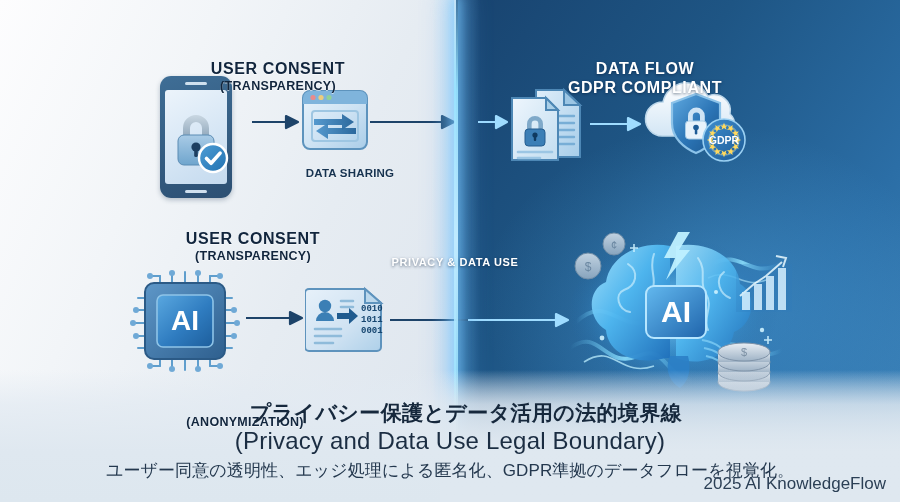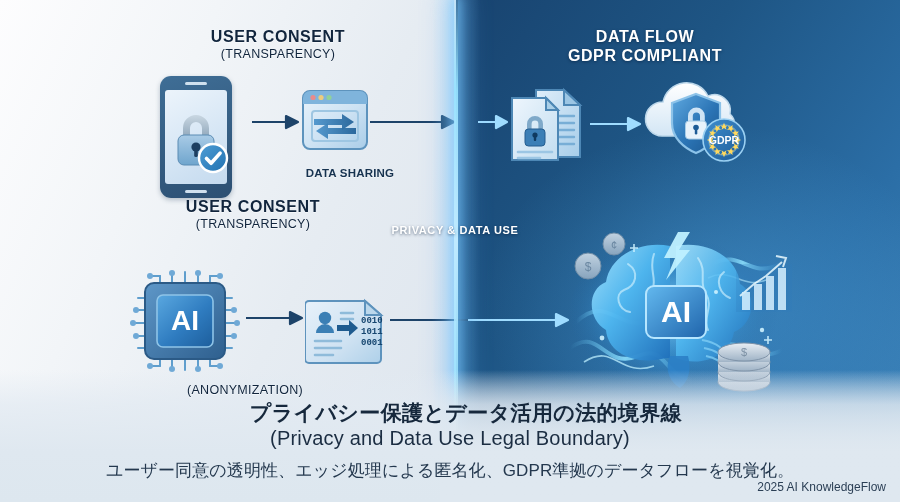--- a/index.html
+++ b/index.html
@@ -19,61 +19,61 @@
     background:linear-gradient(180deg, rgba(223,232,240,0) 0%, rgba(223,232,240,.55) 34%, rgba(223,232,240,.95) 70%, #dfe8f0 100%);}
 
   
   .boundary-line{position:absolute;left:454px;top:0;width:4px;height:502px;
     background:linear-gradient(180deg, rgba(120,205,255,.15) 0%, rgba(150,225,255,.95) 18%, #bfeaff 48%, rgba(150,225,255,.9) 78%, rgba(120,205,255,.1) 100%);
     box-shadow:0 0 10px 3px rgba(120,200,255,.55), 0 0 26px 8px rgba(80,170,245,.35);}
   .boundary-halo{position:absolute;left:432px;top:0;width:48px;height:502px;
     background:linear-gradient(90deg, rgba(140,210,255,0) 0%, rgba(150,215,255,.26) 45%, rgba(150,215,255,.26) 55%, rgba(140,210,255,0) 100%);}
 
   
-  .hdr{position:absolute;text-align:center;font-weight:bold;letter-spacing:.6px;line-height:1.18;}
+  .hdr{position:absolute;text-align:center;font-weight:bold;letter-spacing:.6px;line-height:1.18;margin-top:32px;}
   .hdr-dark{color:#11253d;text-shadow:0 1px 0 rgba(255,255,255,.6);}
   .hdr-light{color:#ffffff;text-shadow:0 1px 3px rgba(0,25,55,.55);}
   .hdr .t1{font-size:16px;}
-  .hdr .t2{font-size:12.5px;font-weight:normal;letter-spacing:.3px;}
+  .hdr .t2{font-size:12.5px;font-weight:bold;letter-spacing:.3px;}
 
   #hdr-consent-top{left:133px;top:28px;width:290px;}
   #hdr-gdpr{left:500px;top:28px;width:290px;}
   #lbl-consent{left:108px;top:198px;width:290px;}
   #lbl-sharing{left:270px;top:166px;width:160px;font-size:11.5px;font-weight:bold;
     color:#16324f;line-height:1.22;letter-spacing:.2px;text-shadow:0 1px 0 rgba(255,255,255,.55);}
   #lbl-edge{left:105px;top:383px;width:280px;}
   #lbl-boundary{left:338px;top:224px;width:234px;font-size:11px;}
 
   
   .caption{position:absolute;text-align:center;width:900px;left:0;color:#16283c;}
   #cap-jp{top:399px;font-size:21px;font-weight:bold;letter-spacing:.4px;margin-left:16px;}
-  #cap-en{top:427px;font-size:20px;letter-spacing:.2px;color:#1b2d42;}
+  #cap-en{top:427px;font-size:24px;letter-spacing:.2px;color:#1b2d42;}
   #cap-sub{top:459px;font-size:17px;color:#24384e;letter-spacing:.1px;}
-  #cap-credit{position:absolute;right:14px;bottom:8px;font-size:12px;color:#2b3f55;margin-top:25px;}
+  #cap-credit{position:absolute;right:14px;bottom:8px;font-size:17px;color:#2b3f55;margin-top:25px;}
 
   
   .icon{position:absolute;}
 
   
   #ic-phone{left:160px;top:76px;width:72px;height:122px;}
   .phone-body{position:absolute;inset:0;border-radius:11px;background:linear-gradient(160deg,#3f6e96,#2c4f72);
     box-shadow:0 2px 5px rgba(20,50,80,.28);}
   .phone-screen{position:absolute;left:5px;top:14px;right:5px;bottom:14px;border-radius:3px;
     background:linear-gradient(150deg,#ecf4fb 0%,#d6e6f5 55%,#c4daee 100%);}
   .phone-speaker{position:absolute;left:50%;transform:translateX(-50%);width:22px;height:3px;
     border-radius:2px;background:#cfe0ee;top:6px;}
   .phone-home{position:absolute;left:50%;transform:translateX(-50%);width:22px;height:3px;
     border-radius:2px;background:#cfe0ee;bottom:5px;}
 
   
   #ic-browser{left:300px;top:86px;width:70px;height:70px;}
   #ic-docs{left:506px;top:86px;width:80px;height:78px;}
   #ic-cloud{left:640px;top:74px;width:112px;height:88px;}
   #ic-chip{left:130px;top:268px;width:110px;height:106px;}
-  #ic-anon{left:305px;top:296px;width:82px;height:68px;}
+  #ic-anon{left:305px;top:284px;width:82px;height:68px;}
   #ic-brain{left:566px;top:230px;width:228px;height:166px;}
 
   
   .arrow{position:absolute;}
   #ar1{left:252px;top:114px;width:48px;height:16px;}
   #ar2{left:370px;top:114px;width:86px;height:16px;}
   #ar3{left:478px;top:114px;width:30px;height:16px;}
   #ar4{left:590px;top:116px;width:52px;height:16px;}
   #ar5{left:246px;top:310px;width:58px;height:16px;}
   #ar6{left:390px;top:312px;width:180px;height:16px;}

